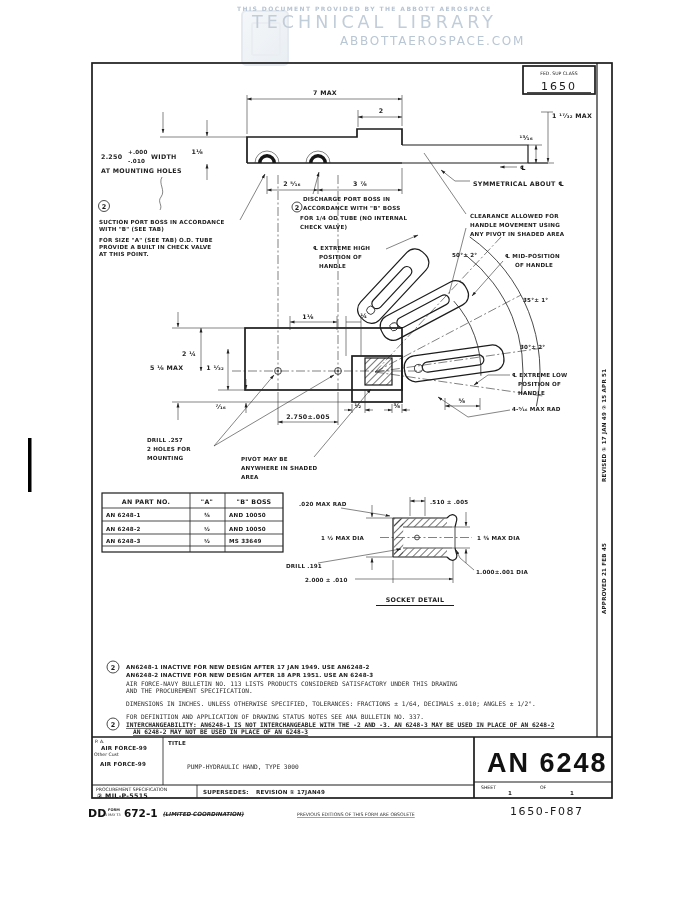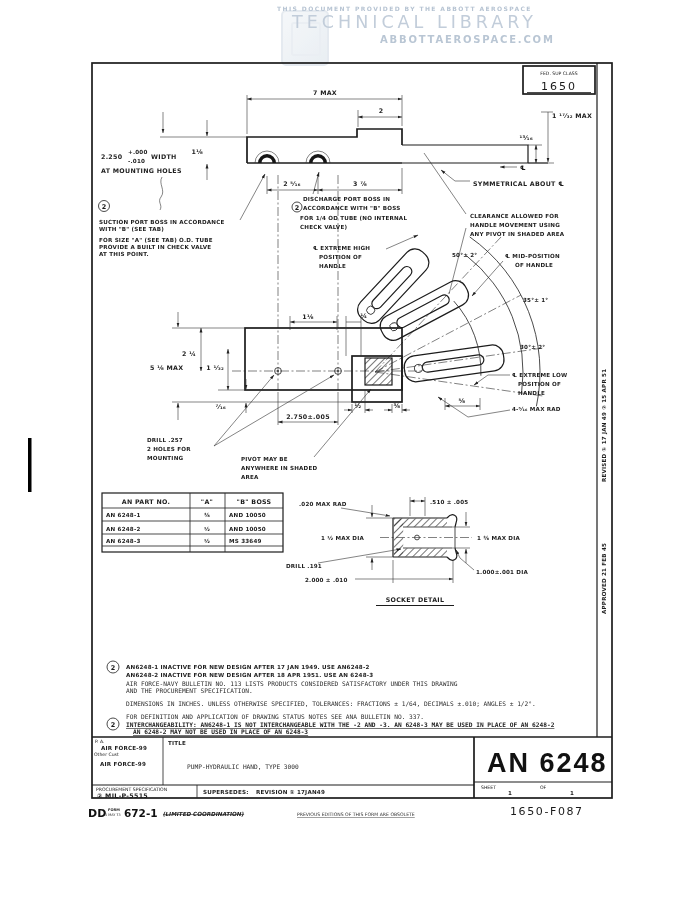--- a/index.html
+++ b/index.html
@@ -1,27 +1,27 @@
 <!DOCTYPE html>
 <html><head>
 <meta charset="utf-8">
 <style>
   html,body{margin:0;padding:0;background:#ffffff;}
   .page{position:relative;width:700px;height:906px;background:#fff;overflow:hidden;
         font-family:"DejaVu Sans",sans-serif;}
   
   .hdr{position:absolute;left:0;top:0;width:700px;height:70px;}
-  .hdr div{position:absolute;white-space:nowrap;margin-left:40px;}
+  .hdr div{position:absolute;white-space:nowrap;}
   .hdr-cube{left:241px;top:10px;width:44px;height:52px;border:2px solid #dde4eb;
             border-radius:5px;background:linear-gradient(135deg,#f2f5f8 0%,#e2e9ef 100%);opacity:.75;}
   .hdr-cube:before{content:"";position:absolute;left:8px;top:10px;width:26px;height:30px;
             border:2px solid #e3e9ef;border-radius:3px;}
   .hdr-l1{left:237px;top:5px;font-size:6px;font-weight:600;color:#b7c4d3;letter-spacing:1.4px;}
   .hdr-l2{left:252px;top:12px;font-size:17.5px;font-weight:500;color:#c2cdda;letter-spacing:4px;}
-  .hdr-l3{left:340px;top:34px;font-size:10px;font-weight:700;color:#b9c6d4;letter-spacing:1.8px;}
+  .hdr-l3{left:340px;top:34px;font-size:12px;font-weight:400;color:#b9c6d4;letter-spacing:1.8px;}
   
   svg{position:absolute;left:0;top:0;}
   .o  {stroke:#1c1c1c;stroke-width:1.7;fill:none;}
   .o2 {stroke:#1c1c1c;stroke-width:1.2;fill:none;}
   .m  {stroke:#2c2c2c;stroke-width:.85;fill:none;}
   .t  {stroke:#333;stroke-width:.6;fill:none;}
   .cln{stroke:#2e2e2e;stroke-width:.6;fill:none;stroke-dasharray:9 2.5 2 2.5;}
   .lbl{font:bold 6.3px "DejaVu Sans",sans-serif;fill:#1d1d1d;letter-spacing:.3px;}
   .lbs{font:bold 5.6px "DejaVu Sans",sans-serif;fill:#1d1d1d;letter-spacing:.2px;}
   .tw {font:6.2px "DejaVu Sans Mono","Liberation Mono",monospace;fill:#2c2c2c;}

